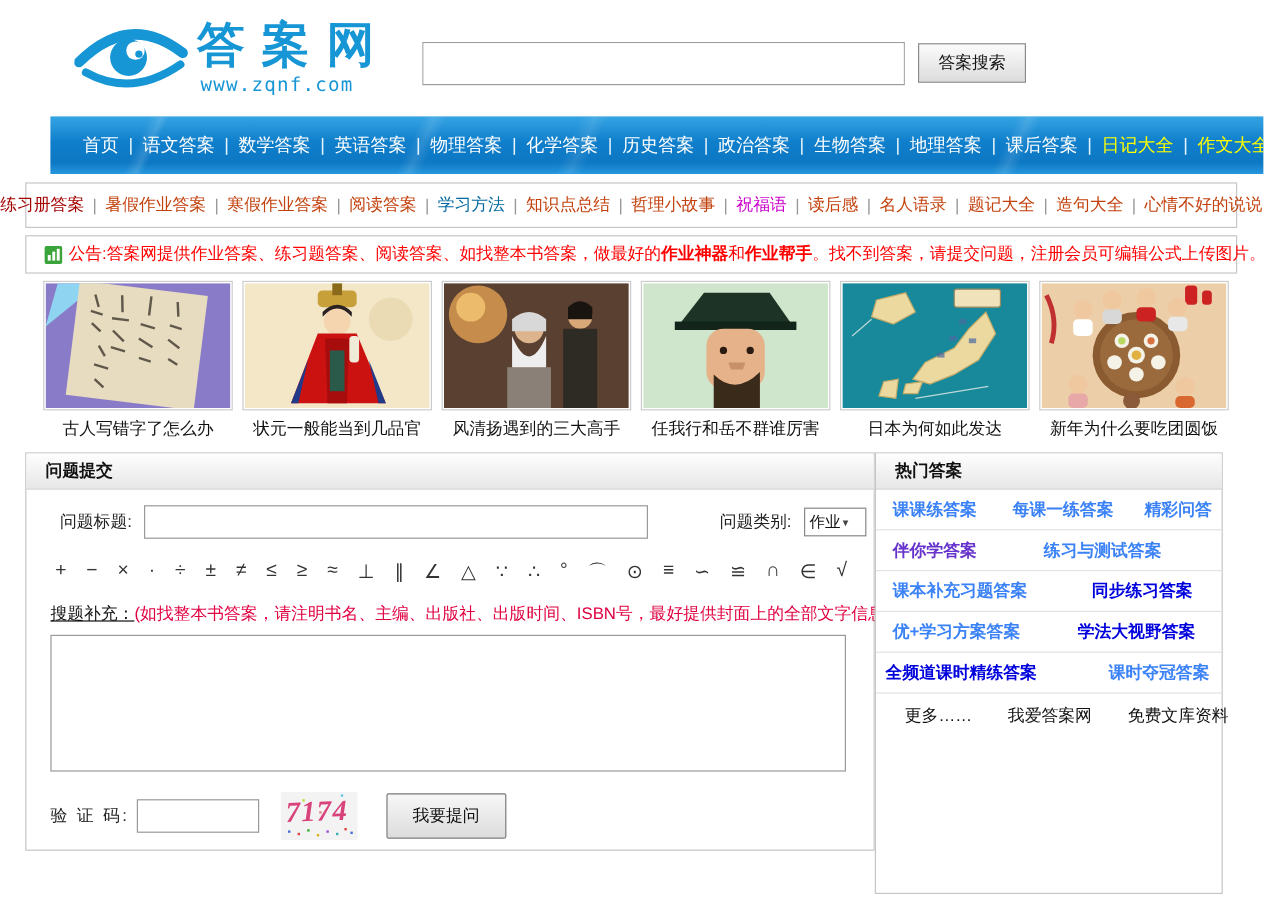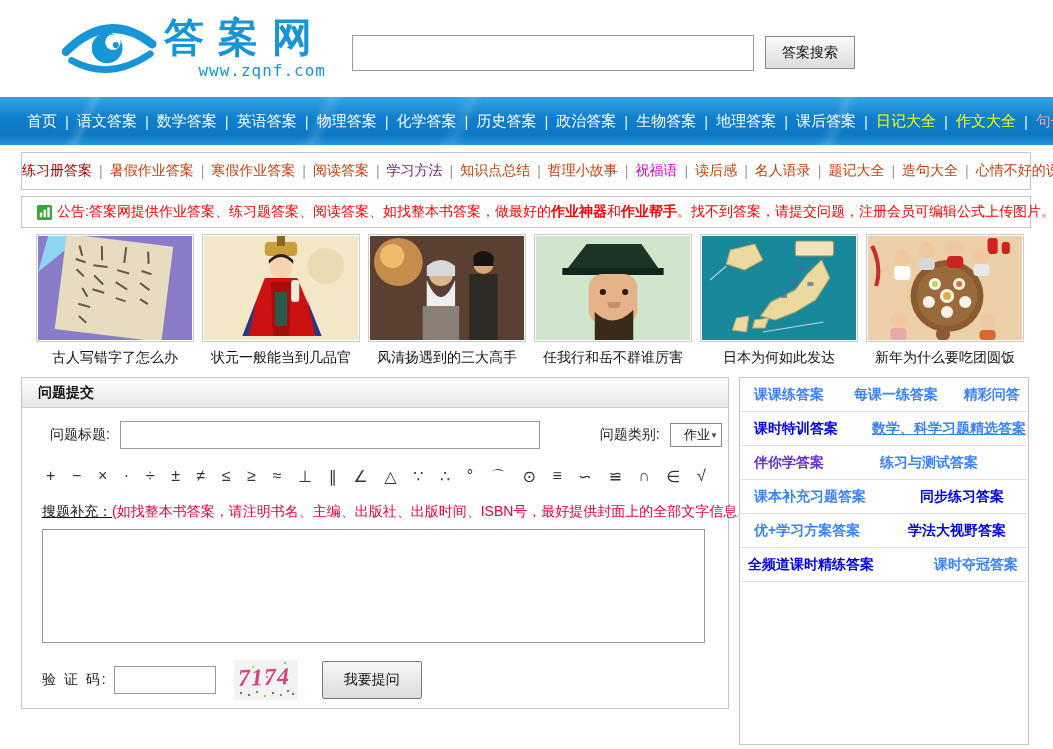--- a/index.html
+++ b/index.html
@@ -9,66 +9,66 @@
   }
   a{text-decoration:none;cursor:pointer;}
   .top-accent{position:absolute;top:0;left:0;width:105px;height:2px;background:#8b1a1a;}
 
   
   .site-header{height:97px;position:relative;background:#fff;}
   .logo{position:absolute;left:62px;top:16px;display:flex;align-items:flex-start;}
   .eye-svg{width:96px;height:62px;}
   .logo-text{margin-left:6px;}
   .logo-title{font-family:"Liberation Serif","DejaVu Serif",serif;font-weight:bold;font-size:40px;line-height:44px;color:#1796d6;letter-spacing:14px;white-space:nowrap;}
-  .logo-domain{font-family:"DejaVu Sans Mono","Liberation Mono",monospace;font-size:16px;color:#1796d6;letter-spacing:1px;margin-top:1px;padding-left:3px;text-align:right;}
+  .logo-domain{font-family:"DejaVu Sans Mono","Liberation Mono",monospace;font-size:16px;color:#1796d6;letter-spacing:1px;margin-top:1px;padding-left:3px;}
   .search-wrap{position:absolute;left:352px;top:35px;width:400px;height:34px;border:1px solid #9a9a9a;background:#fff;}
   .search-wrap input{width:100%;height:100%;border:none;outline:none;font-size:16px;box-sizing:border-box;padding:0 8px;font-family:inherit;}
   .search-btn{position:absolute;left:765px;top:36px;width:90px;height:33px;background:linear-gradient(#fbfbfb,#dcdcdc);border:1px solid #8a8a8a;font-size:14px;color:#111;font-family:inherit;cursor:pointer;}
 
   
-  .main-nav{height:48px;background:linear-gradient(180deg,#35a4e4 0%,#0f7ecb 45%,#0d78c4 80%,#2697dd 100%);position:relative;overflow:hidden;}
+  .main-nav{height:48px;background:linear-gradient(180deg,#35a4e4 0%,#0f7ecb 45%,#0d78c4 80%,#2697dd 100%);position:relative;overflow:hidden;margin-left:42px;}
   .main-nav::before{content:"";position:absolute;inset:0;
     background:
       linear-gradient(115deg,rgba(255,255,255,0) 8%,rgba(255,255,255,.14) 9%,rgba(255,255,255,0) 9.6%),
       linear-gradient(115deg,rgba(255,255,255,0) 30%,rgba(255,255,255,.12) 31%,rgba(255,255,255,0) 32%),
       linear-gradient(295deg,rgba(255,255,255,0) 55%,rgba(255,255,255,.10) 56%,rgba(255,255,255,0) 57.2%),
       linear-gradient(115deg,rgba(255,255,255,0) 78%,rgba(255,255,255,.12) 79%,rgba(255,255,255,0) 80%);}
   .nav-inner{position:relative;display:flex;align-items:center;height:100%;padding-left:27px;color:#fff;font-size:15px;white-space:nowrap;}
   .nav-inner a{color:#fff;}
   .nav-sep{margin:0 8px;color:#e8f4fb;font-style:normal;}
 
   
   .strip{width:1008px;margin-left:21px;border:1px solid #c6c6c6;background:#fff;box-sizing:content-box;}
-  .subnav{margin-top:7px;height:36px;display:flex;align-items:center;justify-content:space-between;font-size:14px;color:#333;white-space:nowrap;}
+  .subnav{margin-top:7px;height:36px;display:flex;align-items:center;justify-content:center;font-size:14px;color:#333;white-space:nowrap;}
   .subnav a{color:#c2410c;}
   .subnav .sep{margin:0 7px;color:#999;font-style:normal;}
   .notice{margin-top:6px;height:30px;display:flex;align-items:center;padding-left:15px;width:993px;font-size:14px;color:#ff0000;white-space:nowrap;}
   .notice b{font-weight:bold;}
   .notice-icon{width:15px;height:15px;margin-right:5px;flex:0 0 auto;}
 
   
   .gallery{margin:6px 0 0 36px;display:flex;gap:8px;}
   .gcell{width:158px;}
   .gimg{height:104px;border:1px solid #cccccc;background:#fff;padding:1px;}
   .gimg svg{display:block;width:100%;height:100%;}
   .gcap{text-align:center;font-size:14px;color:#111;margin-top:7px;white-space:nowrap;}
 
   
-  .main-row{display:flex;margin:10px 17px 0 21px;gap:10px;align-items:flex-start;}
+  .main-row{display:flex;margin:10px 17px 0 21px;align-items:flex-start;}
   .panel{border:1px solid #c6c6c6;background:#fff;}
   .box-head{height:29px;background:linear-gradient(#fefefe,#e7e7e7);border-bottom:1px solid #cfcfcf;display:flex;align-items:center;padding-left:16px;font-weight:bold;font-size:14px;color:#111;}
   .form-box{width:708px;height:332px;box-sizing:border-box;}
   .side-box{width:290px;min-height:368px;box-sizing:border-box;}
 
   
   .frow1{display:flex;align-items:center;margin:13px 6px 0 28px;font-size:14px;color:#222;}
   .frow1 .lbl{margin-right:10px;white-space:nowrap;}
   .title-input{width:430px;height:26px;border:1px solid #999;font-size:14px;padding:0 6px;outline:none;font-family:inherit;}
   .cat-lbl{margin-left:60px;margin-right:8px;white-space:nowrap;}
-  .cat-select{width:46px;height:22px;border:1px solid #888;display:flex;align-items:center;justify-content:flex-end;padding:0 3px 0 4px;font-size:13px;color:#111;cursor:pointer;background:#fff;}
+  .cat-select{width:46px;height:22px;border:1px solid #888;display:flex;align-items:center;justify-content:flex-start;padding:0 3px 0 4px;font-size:13px;color:#111;cursor:pointer;background:#fff;}
   .cat-select .arrow{font-size:8px;color:#444;}
   .sym-row{display:flex;justify-content:space-between;margin:18px 22px 0 24px;font-size:16px;color:#333;}
   .sym-row span{cursor:pointer;}
   .supp-row{margin:15px 14px 0 20px;font-size:14px;white-space:nowrap;}
   .supp-label{font-weight:normal;color:#111;text-decoration:underline;}
   .supp-hint{color:#e00040;}
   .supp-area{display:block;margin:8px 0 0 20px;width:663px;height:114px;border:1px solid #999;resize:none;outline:none;font-family:inherit;font-size:14px;box-sizing:border-box;}
   .cap-row{display:flex;align-items:center;margin:17px 0 0 20px;font-size:14px;color:#222;}
   .cap-lbl{letter-spacing:2px;}
   .cap-input{width:96px;height:24px;border:1px solid #999;margin-left:6px;outline:none;font-size:14px;font-family:inherit;}
@@ -149,21 +149,21 @@
 
 <div class="strip subnav">
   <a style="color:#a40000">练习册答案</a>
     <i class="sep">|</i>
   <a>暑假作业答案</a>
     <i class="sep">|</i>
   <a>寒假作业答案</a>
     <i class="sep">|</i>
   <a>阅读答案</a>
     <i class="sep">|</i>
-  <a style="color:#701a75">学习方法</a>
+  <a style="color:#0369a1">学习方法</a>
     <i class="sep">|</i>
   <a>知识点总结</a>
     <i class="sep">|</i>
   <a>哲理小故事</a>
     <i class="sep">|</i>
   <a style="color:#cc00cc">祝福语</a>
     <i class="sep">|</i>
   <a>读后感</a>
     <i class="sep">|</i>
   <a>名人语录</a>
@@ -374,40 +374,42 @@
       <input class="cap-input" type="text" value="" style="">
       <div class="captcha">
         <span class="code">7174</span>
         <span class="noise"></span>
       </div>
       <button class="ask-btn">我要提问</button>
     </div>
   </div>
 
   <div class="panel side-box">
+    <div class="box-head">热门答案</div>
 
     <div class="srow nowrap">
       <a class="c-red" style="margin-left:14px">课课练答案</a>
       <a class="c-red" style="margin-left:26px">每课一练答案</a>
       <a class="c-red" style="margin-left:22px">精彩问答</a>
     </div>
     <div class="srow nowrap">
-      <a class="c-blue" style="margin-left:14px">课时特训答案</a>
-      <a class="c-red u" style="margin-left:30px">数学、科学习题精选答案</a>
-    </div>
-    <div class="srow nowrap">
       <a class="c-purple" style="margin-left:14px">伴你学答案</a>
       <a class="c-red" style="margin-left:52px">练习与测试答案</a>
     </div>
     <div class="srow nowrap">
       <a class="c-red" style="margin-left:14px">课本补充习题答案</a>
       <a class="c-blue" style="margin-left:50px">同步练习答案</a>
     </div>
     <div class="srow nowrap">
       <a class="c-red" style="margin-left:14px">优+学习方案答案</a>
       <a class="c-blue" style="margin-left:44px">学法大视野答案</a>
     </div>
     <div class="srow nowrap">
       <a class="c-blue" style="margin-left:8px">全频道课时精练答案</a>
       <a class="c-red" style="margin-left:56px">课时夺冠答案</a>
     </div>
+    <div class="sfoot">
+      <a>更多……</a>
+      <a>我爱答案网</a>
+      <a>免费文库资料</a>
+    </div>
   </div>
 </div>
 
 </body></html>

